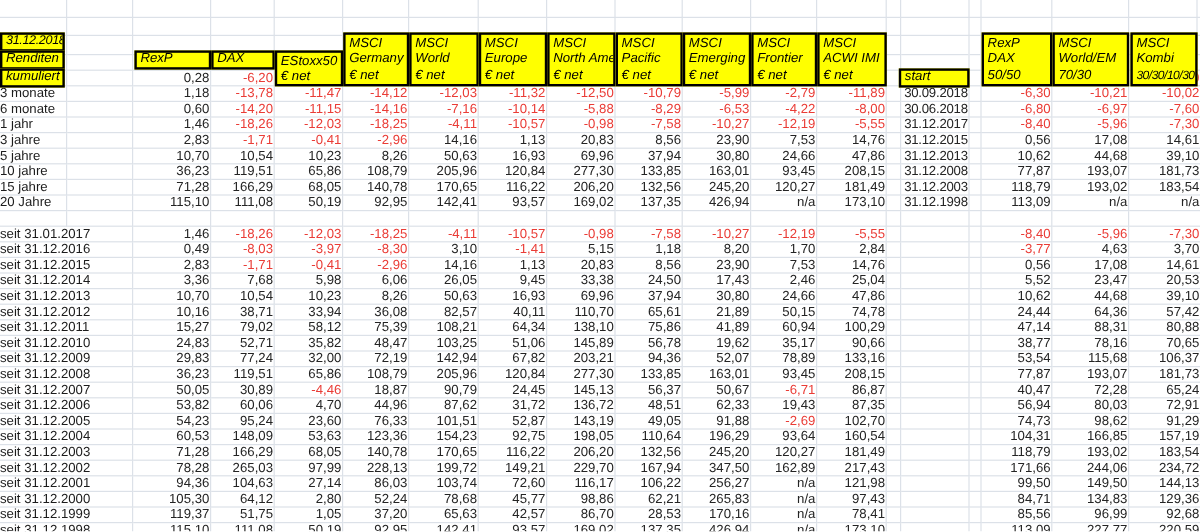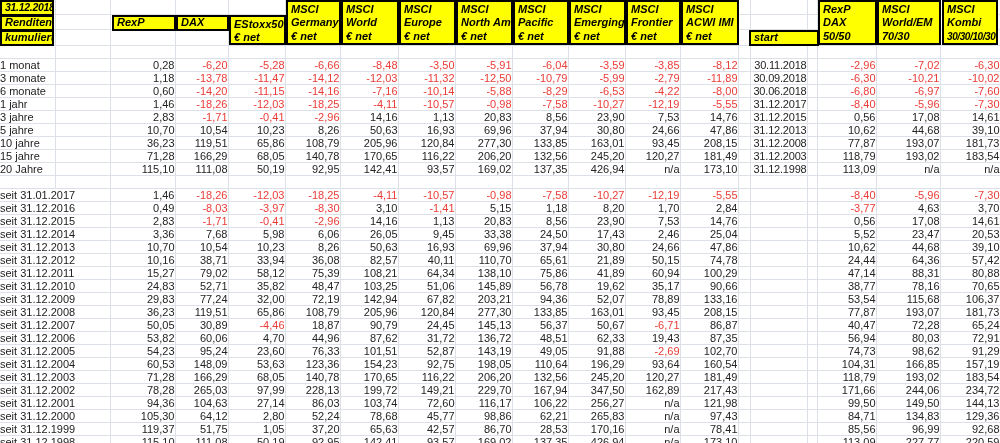--- a/index.html
+++ b/index.html
@@ -3,22 +3,22 @@
 <meta charset="utf-8">
 <style>
   html,body{margin:0;padding:0;background:#fff;}
   #sheet{position:relative;width:1000px;height:443px;background:#fff;overflow:hidden;
          font-family:"Liberation Sans",sans-serif;}
   
   .vline{position:absolute;top:0;width:1px;height:45px;background:var(--grid,#dce1e8);z-index:1;}
   .hline{position:absolute;left:0;width:1000px;height:1px;background:var(--grid,#dce1e8);z-index:1;}
   
   .hcell{position:absolute;box-sizing:border-box;background:var(--yellow,#ffff00);
-         border:2px solid #000;font-weight:bold;font-style:italic;font-size:11px;
-         padding:1px 0 0 3px;overflow:hidden;white-space:nowrap;z-index:2;color:#000;}
+         border:2px solid #000;font-weight:normal;font-style:italic;font-size:11px;
+         padding:1px 0 0 3px;overflow:hidden;white-space:nowrap;z-index:2;color:#000;margin-top:27px;}
   .hcell div{line-height:13.4px;height:13.4px;overflow:hidden;}
   .hcell.single{padding-top:0;}
   .hcell.single div{line-height:11.5px;height:11.5px;}
   .hcell.corner-date div{font-size:10.5px;letter-spacing:-0.3px;}
   .hcell.kombi div:last-child{font-size:10px;letter-spacing:-0.4px;}
   
   table.grid{position:absolute;left:0;top:45px;width:1000px;border-collapse:collapse;
              table-layout:fixed;border-top:1px solid var(--grid,#dce1e8);}
   table.grid tr{height:12.84px;}
   table.grid td{border-right:1px solid var(--grid,#dce1e8);
@@ -112,21 +112,21 @@
       <div>MSCI</div>
       <div>Frontier</div>
       <div>€ net</div>
     </div>
   <div class="hcell" style="left:681px;top:0;width:58px;height:45px">
       <div>MSCI</div>
       <div>ACWI IMI</div>
       <div>€ net</div>
     </div>
 
-  <div class="hcell single" style="left:749px;top:30px;width:70px;height:16px">
+  <div class="hcell single" style="left:749px;top:30px;width:59px;height:16px">
       <div>start</div>
     </div>
 
   <div class="hcell" style="left:818px;top:0;width:59px;height:45px">
       <div>RexP</div>
       <div>DAX</div>
       <div>50/50</div>
     </div>
   <div class="hcell" style="left:877px;top:0;width:64px;height:45px">
       <div>MSCI</div>

